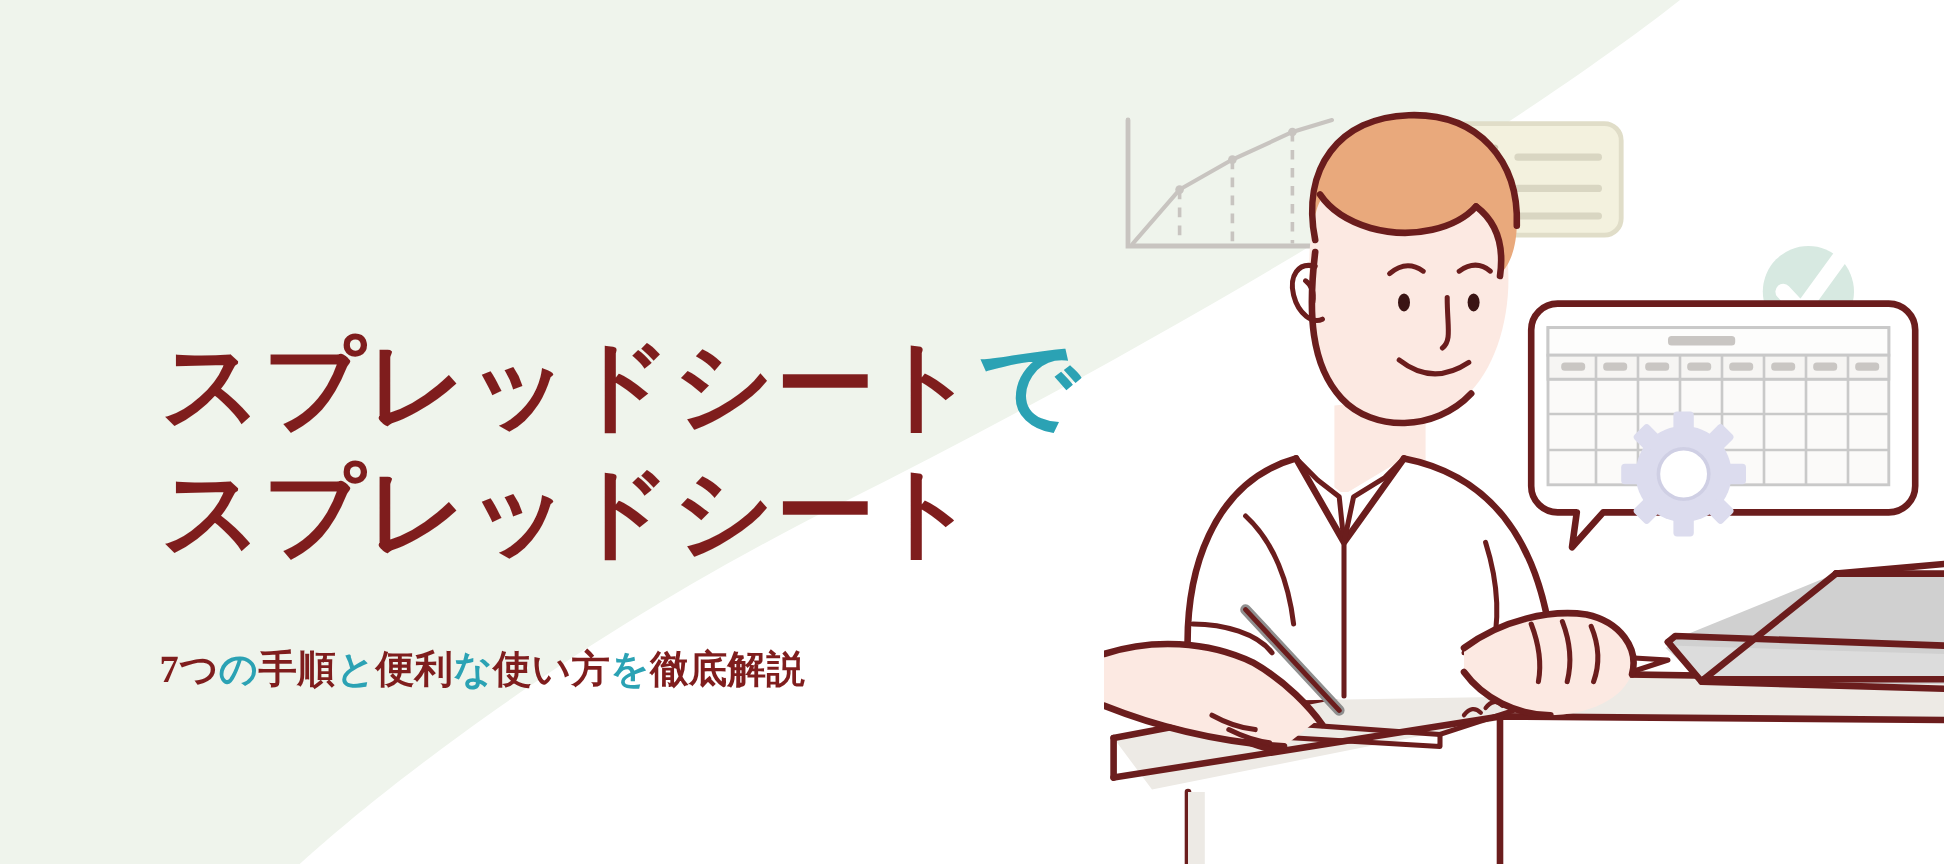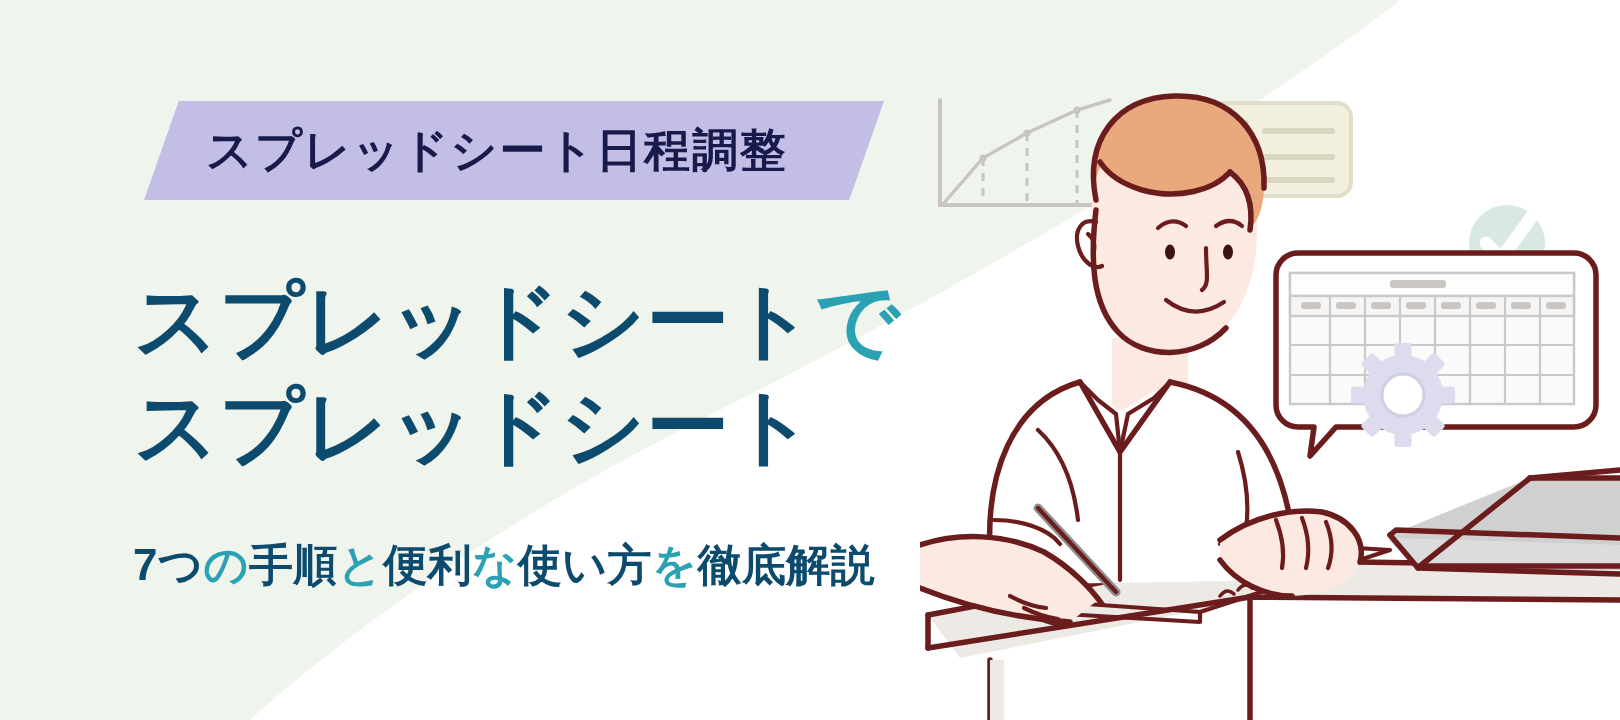--- a/index.html
+++ b/index.html
@@ -60,26 +60,26 @@
     top: 268px;
     font-size: 83px;
     font-weight: bold;
     line-height: 1.28;
     letter-spacing: 0.005em;
     color: #191a4c;
     white-space: nowrap;
   }
   .headline .ln { display: block; }
   .teal { color: #2ba2b4; }
-  .navy { color: #0c4a6e; }
+  .navy { color: #7f1d1d; font-family: Liberation Serif, serif; }
   .subtitle {
     position: absolute;
     left: 133px;
     top: 536px;
-    font-size: 44px;
+    font-size: 32px;
     font-weight: bold;
     letter-spacing: 0.01em;
     color: #191a4c;
     white-space: nowrap;
   }
 
   
   .illus {
     position: absolute;
     right: 0;
@@ -97,21 +97,20 @@
 
   <div class="bg-base"></div>
 
   <svg class="bg-white-curve" viewBox="0 0 1620 720" preserveAspectRatio="none">
     <path d="M1620,0 L1620,720 L250,720 C250,720 420,560 700,420 C980,280 1260,110 1400,0 Z" fill="#ffffff"></path>
     <path d="M1620,0 L1620,720 L250,720 C480,600 760,470 1010,330 C1260,190 1430,80 1520,0 Z" fill="#ffffff"></path>
   </svg>
 
   <div class="text-col">
 
-    <div class="badge">スプレッドシート日程調整</div>
 
     <div class="headline">
       <span class="ln"><span class="navy">スプレッドシート</span><span class="teal">で</span></span>
       <span class="ln navy">スプレッドシート</span>
     </div>
 
     <div class="subtitle">
       <span class="navy">7つ</span><span class="teal">の</span><span class="navy">手順</span><span class="teal">と</span><span class="navy">便利</span><span class="teal">な</span><span class="navy">使い方</span><span class="teal">を</span><span class="navy">徹底解説</span>
     </div>
   </div>

